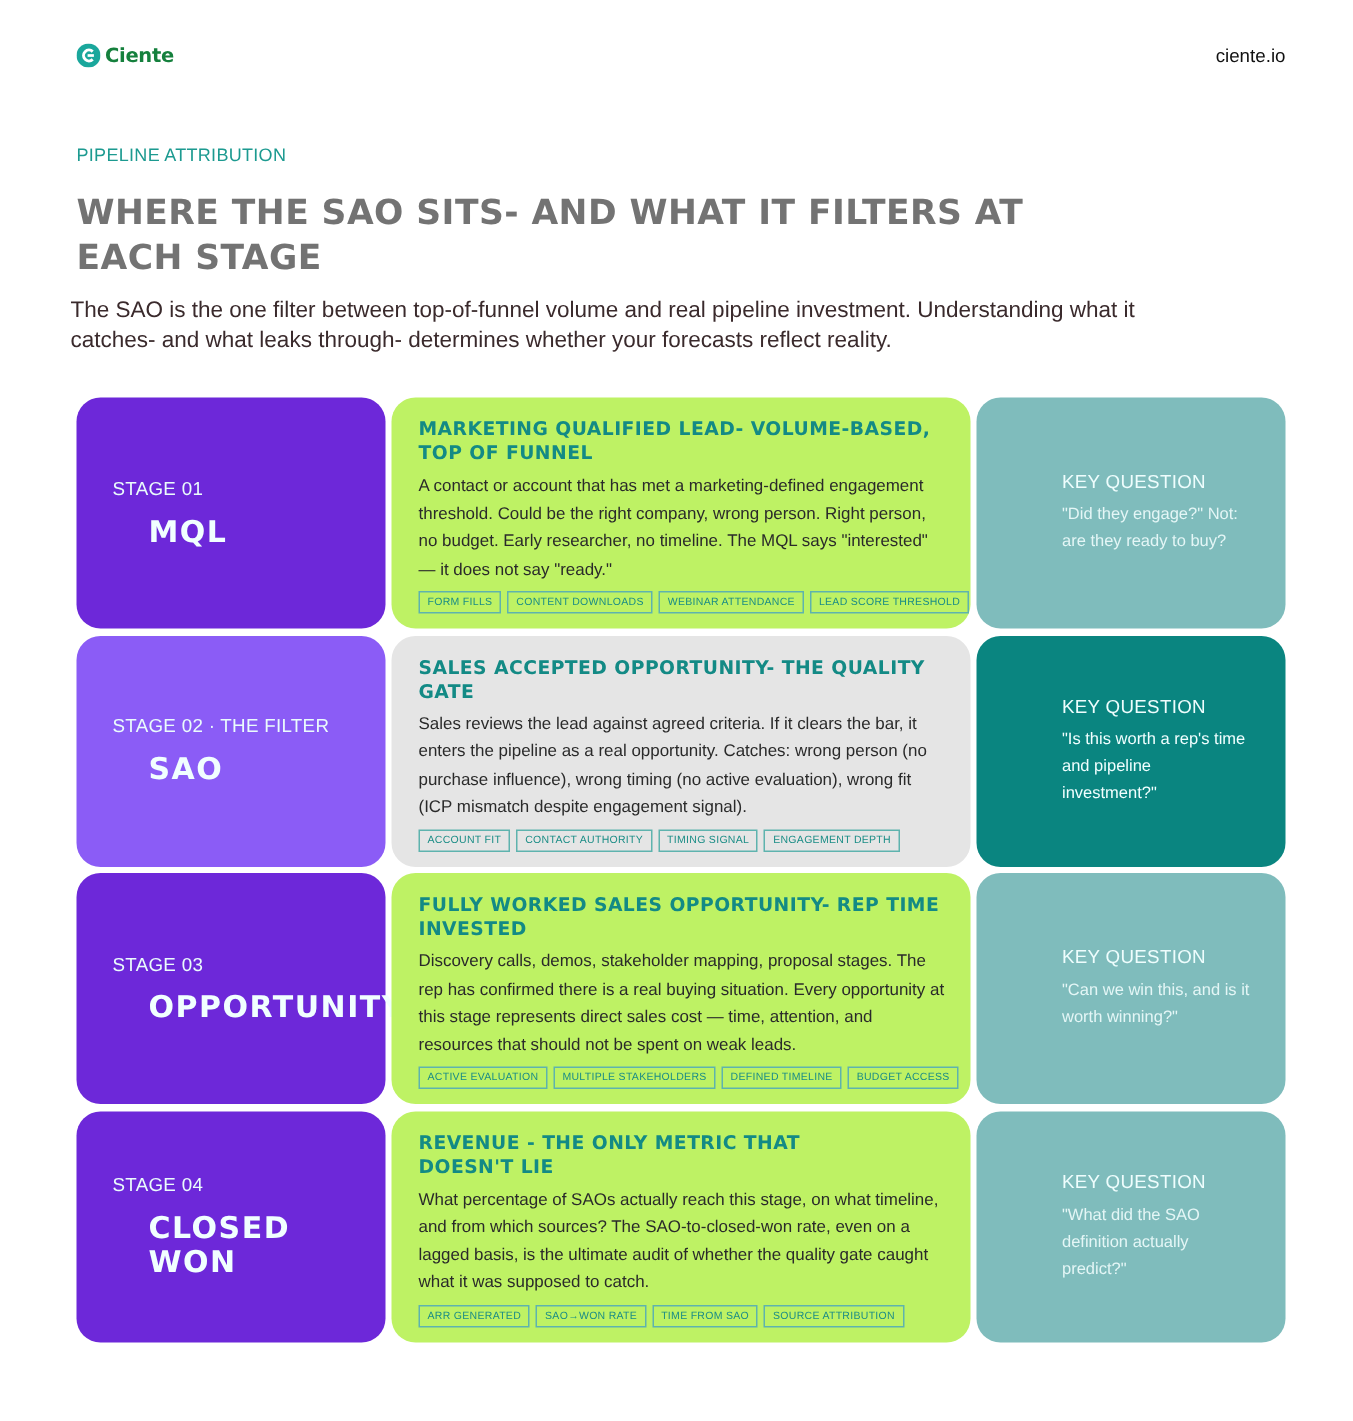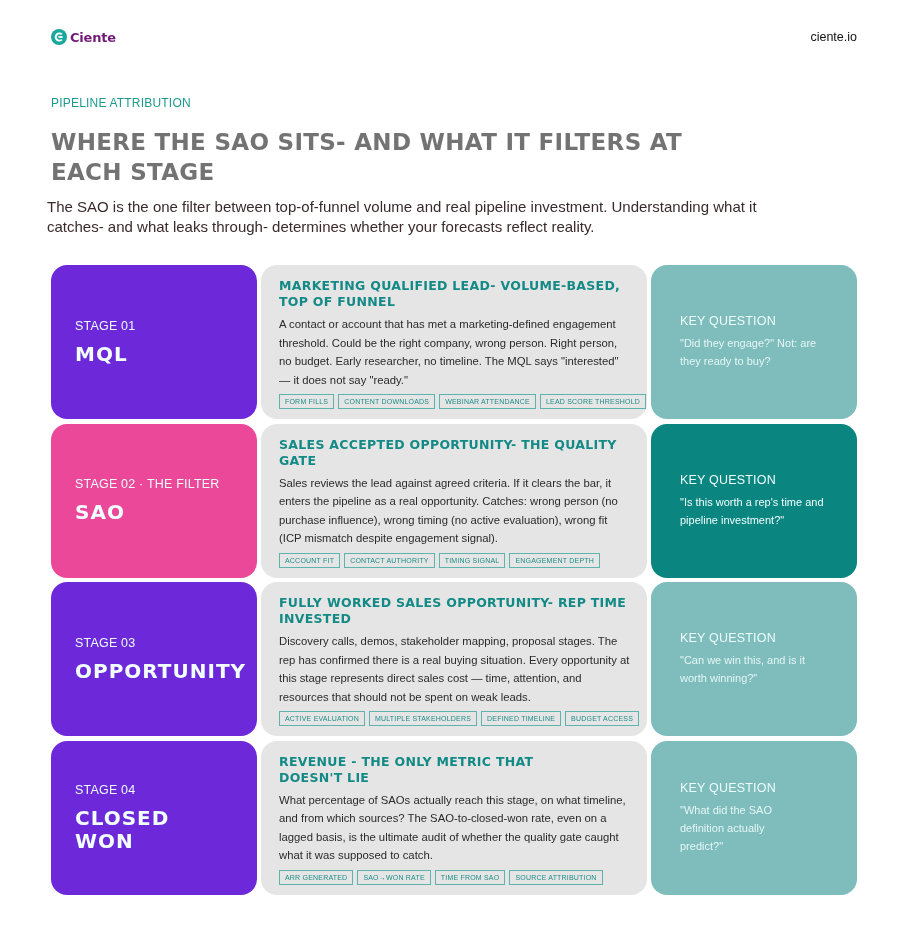--- a/index.html
+++ b/index.html
@@ -7,44 +7,44 @@
       width: 902px; height: 947px; background: #ffffff;
       font-family: "Liberation Sans", sans-serif; color: #2a1a1c;
       overflow: hidden;
     }
     .page { position: relative; width: 902px; height: 947px; }
 
     
     .topbar { position: absolute; left: 51px; top: 27px; right: 45px; height: 20px; display: flex; align-items: center; justify-content: space-between; }
     .logo { display: flex; align-items: center; gap: 3px; }
     .logo-mark { width: 16px; height: 16px; position: relative; }
-    .logo-text { font-family: "DejaVu Sans", sans-serif; font-weight: bold; font-size: 13px; color: #701a75; letter-spacing: -0.2px; }
+    .logo-text { font-family: "DejaVu Sans", sans-serif; font-weight: bold; font-size: 13px; color: #15803d; letter-spacing: -0.2px; }
     .site-url { font-family: "Liberation Sans", sans-serif; font-size: 12.5px; color: #111; }
 
     .eyebrow { position: absolute; left: 51px; top: 96px; font-family: "Liberation Sans", sans-serif; font-size: 12px; color: #1c9a90; letter-spacing: 0.2px; }
     .title { position: absolute; left: 51px; top: 127px; width: 700px; font-family: "DejaVu Sans", sans-serif; font-weight: bold; font-size: 23px; line-height: 30px; color: #737373; letter-spacing: 0.3px; }
     .subtitle { position: absolute; left: 47px; top: 197px; width: 720px; font-family: "Liberation Sans", sans-serif; font-size: 15px; line-height: 20px; color: #3a2a2c; }
 
     
     .rows { position: absolute; left: 51px; top: 265px; width: 806px; }
     .row { display: flex; gap: 4px; height: 154px; margin-bottom: 4.5px; }
     .card { border-radius: 16px; position: relative; }
     .stage { width: 206px; background: #6d28d9; color: #e9fbfb; padding: 0 24px; display: flex; flex-direction: column; justify-content: center; }
-    .stage.active { background: #ec4899; }
+    .stage.active { background: #8b5cf6; }
     .stage-label { font-family: "Liberation Sans", sans-serif; font-size: 12.5px; letter-spacing: 0.2px; margin-bottom: 10px; color: #eafcfc; }
-    .stage-name { font-family: "DejaVu Sans", sans-serif; font-weight: bold; font-size: 20px; line-height: 23px; letter-spacing: 1px; color: #f1ffff; }
+    .stage-name { font-family: "DejaVu Sans", sans-serif; font-weight: bold; font-size: 20px; line-height: 23px; letter-spacing: 1px; color: #f1ffff; margin-left: 24px; }
 
-    .desc { width: 386px; background: #e5e5e5; padding: 13px 16px 0 18px; }
+    .desc { width: 386px; background: #bef264; padding: 13px 16px 0 18px; }
     .desc.active { background: #e5e5e5; }
     .desc-title { font-family: "DejaVu Sans", sans-serif; font-weight: bold; font-size: 12.5px; line-height: 16px; color: #138a85; letter-spacing: 0.3px; margin-bottom: 5px; }
     .desc-body { font-family: "Liberation Sans", sans-serif; font-size: 11.3px; line-height: 18.5px; color: #2a2a2a; }
     .tags { display: flex; gap: 4px; margin-top: 5px; }
     .tag { border: 1px solid #5eb3ae; color: #1b8d86; font-family: "Liberation Sans", sans-serif; font-size: 7px; letter-spacing: 0.2px; padding: 2px 5px; line-height: 9px; white-space: nowrap; text-transform: uppercase; }
 
-    .question { width: 206px; background: #7fbcbc; padding: 0 24px 0 29px; display: flex; flex-direction: column; justify-content: center; }
+    .question { width: 206px; background: #7fbcbc; padding: 0 24px 0 57px; display: flex; flex-direction: column; justify-content: center; }
     .question.active { background: #0a8580; }
     .q-label { font-family: "Liberation Sans", sans-serif; font-size: 12.5px; color: #eefdfd; letter-spacing: 0.2px; margin-bottom: 6px; }
     .q-text { font-family: "Liberation Sans", sans-serif; font-size: 11px; line-height: 18px; color: #e4f6f6; }
     .question.active .q-text { color: #f1ffff; }
   </style>
 </head>
 <body>
 
 <div class="page">
 

